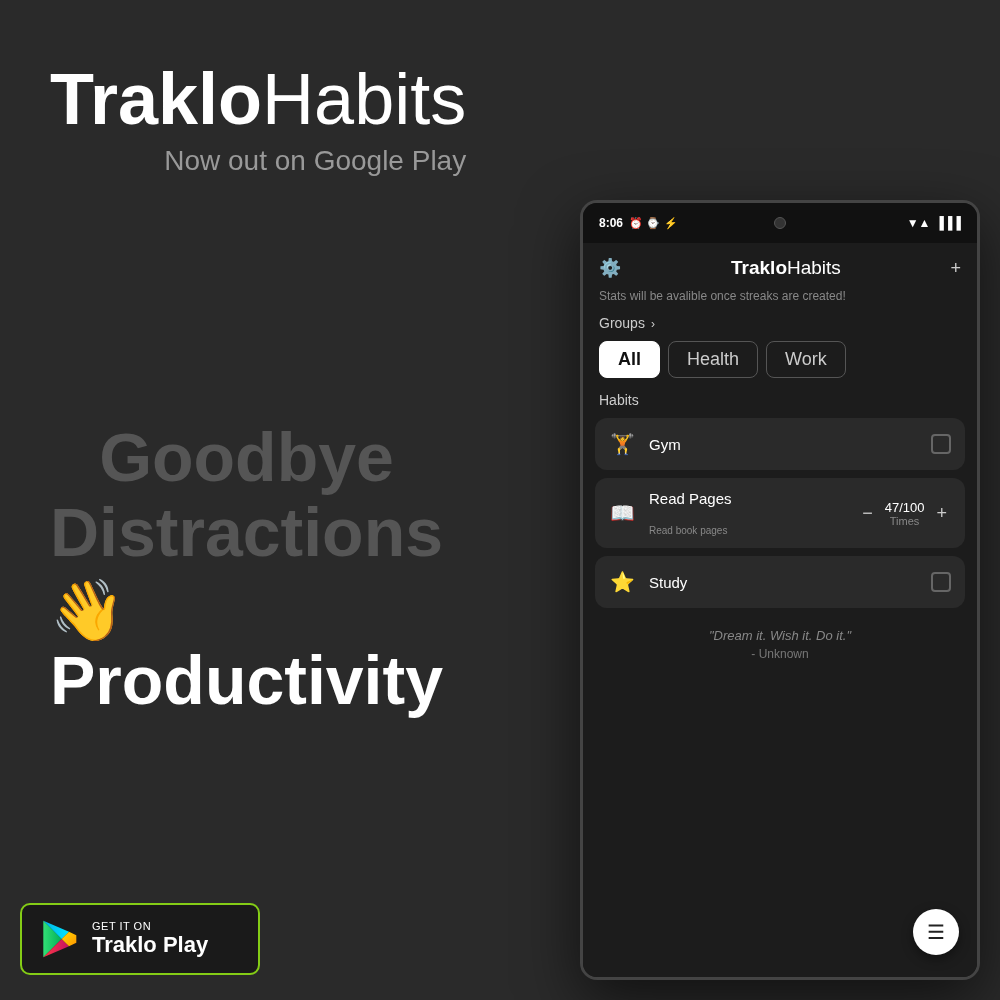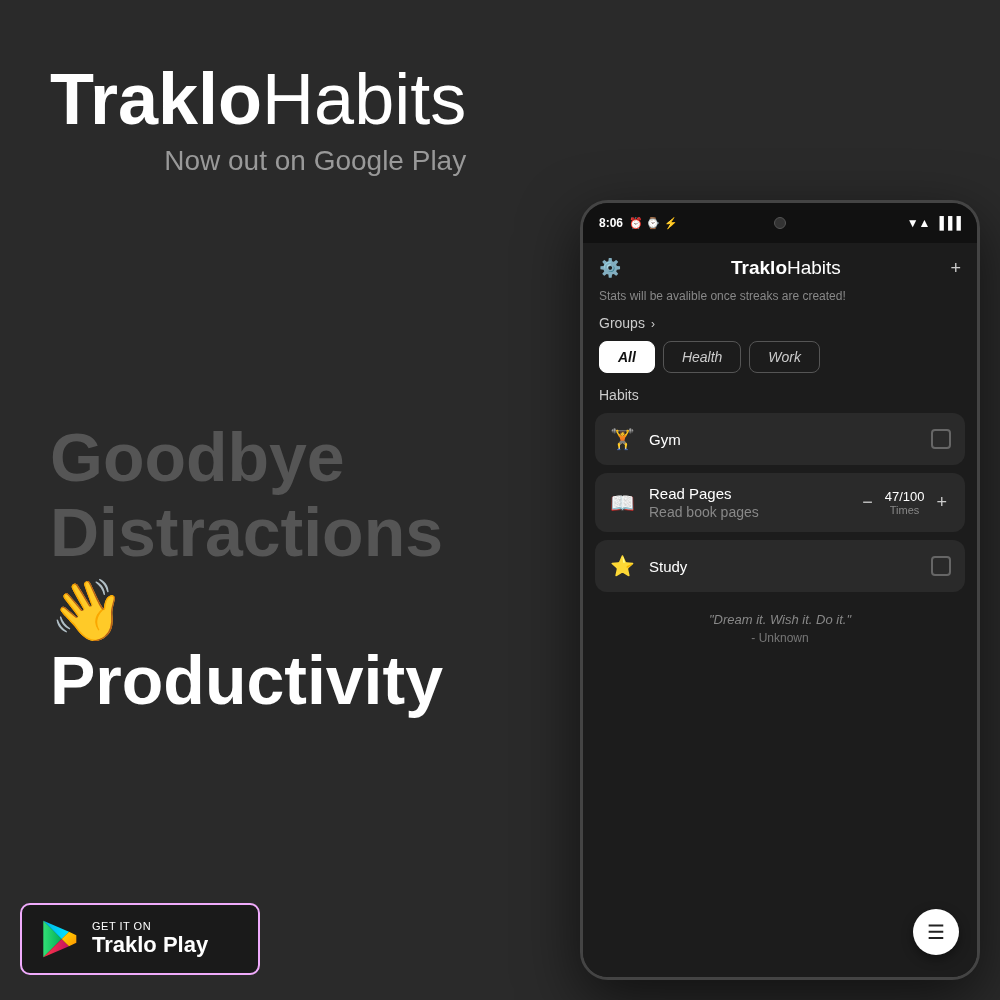--- a/index.html
+++ b/index.html
@@ -42,20 +42,21 @@
       font-weight: 300;
       margin-top: 6px;
       text-align: right;
     }
 
     
     .middle-text {
       position: absolute;
       top: 420px;
       left: 50px;
+      text-align: center;
     }
     .goodbye-text {
       font-size: 68px;
       font-weight: 700;
       color: #555;
       line-height: 1.1;
     }
     .hello-row {
       display: flex;
       align-items: center;
@@ -78,21 +79,21 @@
     }
 
     
     .google-play-badge {
       position: absolute;
       bottom: 25px;
       left: 20px;
       width: 240px;
       height: 72px;
       background: #1a1a1a;
-      border: 2px solid #f0abfc;
+      border: 2px solid #84cc16;
       border-radius: 10px;
       display: flex;
       align-items: center;
       padding: 8px 14px;
       gap: 12px;
       cursor: pointer;
     }
     .play-icon {
       width: 44px;
       height: 44px;
@@ -119,21 +120,21 @@
       position: absolute;
       top: 200px;
       right: 20px;
       width: 400px;
       height: 780px;
     }
     .phone-outer {
       width: 100%;
       height: 100%;
       background: #1a1a1a;
-      border-radius: 28px;
+      border-radius: 17px;
       border: 3px solid #444;
       position: relative;
       overflow: hidden;
       box-shadow: 0 20px 60px rgba(0,0,0,0.6);
     }
     
     .phone-status-bar {
       background: #111;
       height: 40px;
       display: flex;
@@ -228,27 +229,26 @@
       color: #ccc;
     }
     .filter-buttons {
       display: flex;
       gap: 8px;
       padding: 0 16px 14px;
     }
     .filter-btn {
       padding: 7px 18px;
       border-radius: 8px;
-      font-size: 14px;
+      font-size: 18px;
       font-weight: 500;
       cursor: pointer;
       border: 1.5px solid #555;
       background: transparent;
       color: #ccc;
-      font-style: italic;
     }
     .filter-btn.active {
       background: #fff;
       color: #111;
       border-color: #fff;
       font-weight: 700;
     }
 
     
     .habits-label {
@@ -298,23 +298,23 @@
     }
     .habit-counter-info {
       flex: 1;
     }
     .habit-counter-name {
       font-size: 15px;
       color: #fff;
       font-weight: 500;
     }
     .habit-counter-sub {
-      font-size: 14px;
+      font-size: 10px;
       color: #888;
-      margin-top: 2px;
+      margin-top: 18px;
     }
     .counter-controls {
       display: flex;
       align-items: center;
       gap: 8px;
     }
     .counter-btn {
       font-size: 18px;
       color: #ccc;
       background: none;

